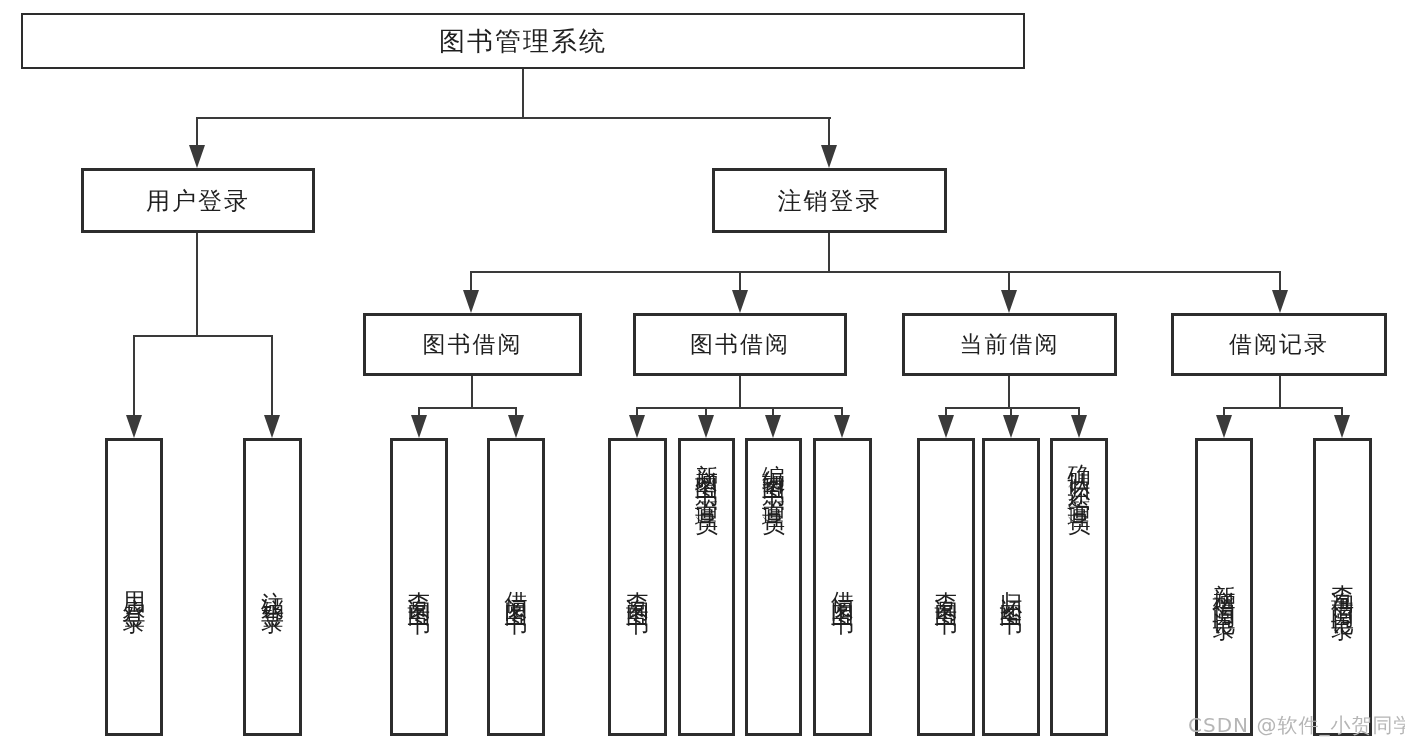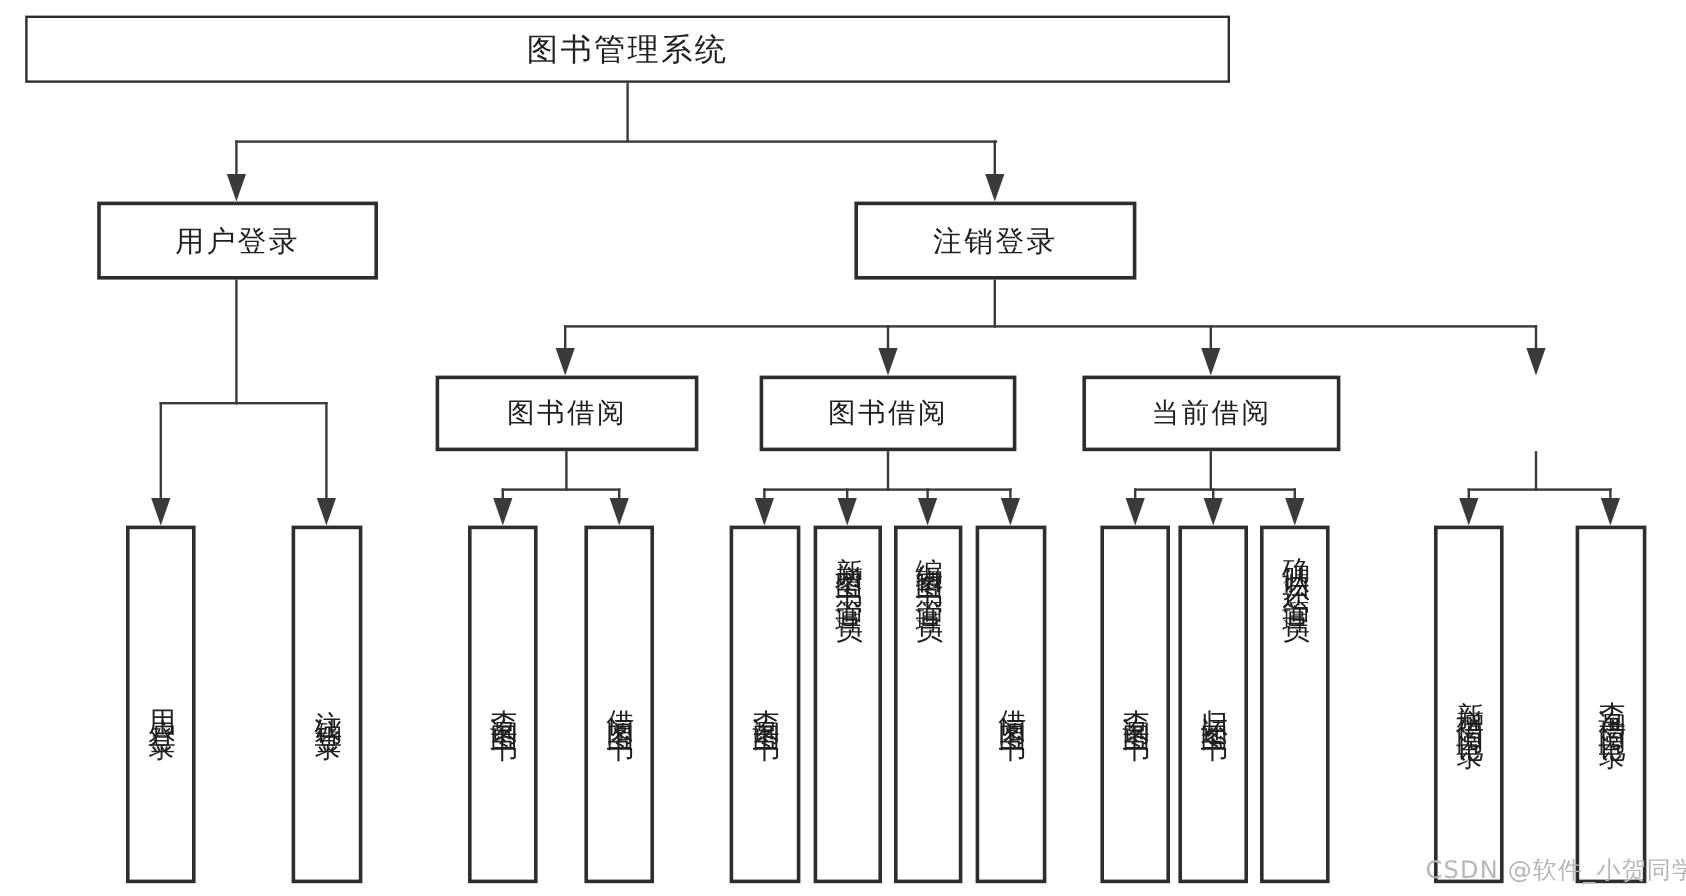--- a/index.html
+++ b/index.html
@@ -48,20 +48,21 @@
 <div class="canvas">
 
   <div class="hbox root" style="left:21px;top:13px;width:1004px;height:56px;font-size:26px;">图书管理系统</div>
 
   <div class="hbox" style="left:81px;top:168px;width:234px;height:65px;font-size:24px;">用户登录</div>
   <div class="hbox" style="left:712px;top:168px;width:235px;height:65px;font-size:24px;">注销登录</div>
 
   <div class="hbox" style="left:363px;top:313px;width:219px;height:63px;font-size:23px;">图书借阅</div>
   <div class="hbox" style="left:633px;top:313px;width:214px;height:63px;font-size:23px;">图书借阅</div>
   <div class="hbox" style="left:902px;top:313px;width:215px;height:63px;font-size:23px;font-family:Liberation Serif, serif;">当前借阅</div>
+  <div class="hbox" style="left:1171px;top:313px;width:216px;height:63px;font-size:23px;">借阅记录</div>
 
   <div class="vbox" style="left:105px;width:58px;">
     <span class="vtext">用户登录</span>
     </div>
   <div class="vbox" style="left:243px;width:59px;">
     <span class="vtext">注销登录</span>
     </div>
 
   <div class="vbox" style="left:390px;width:58px;">
     <span class="vtext">查询图书</span>

